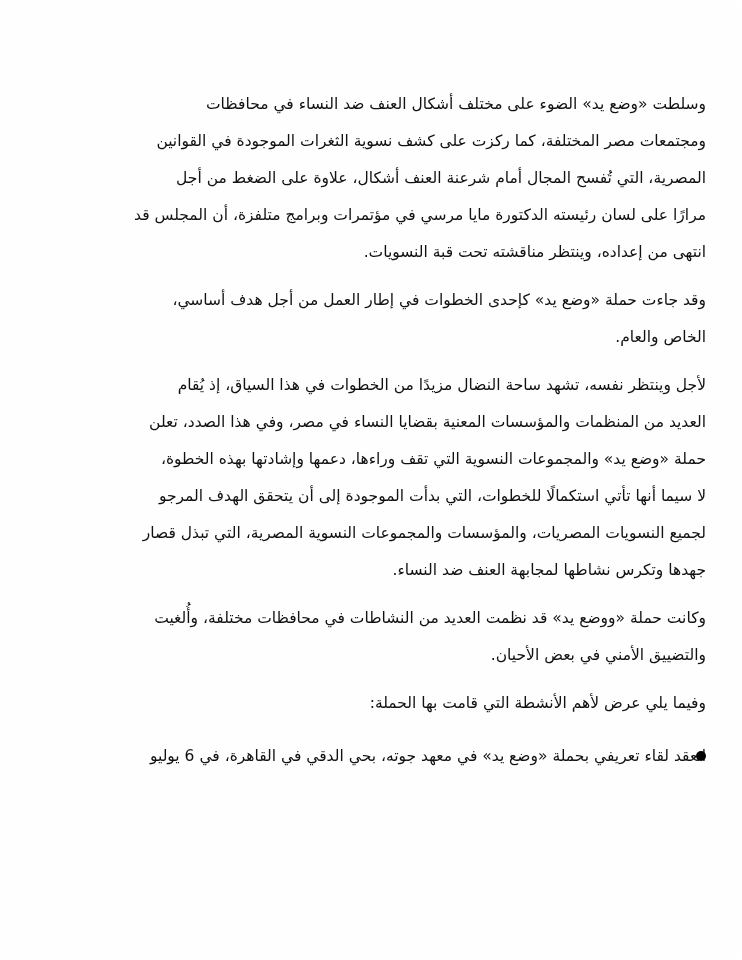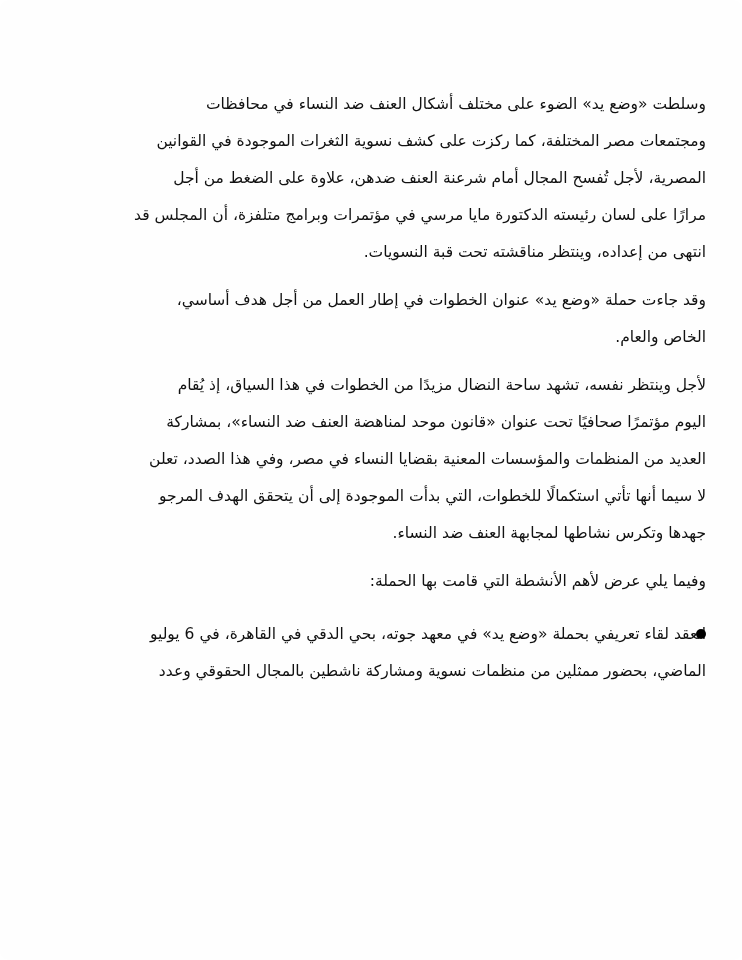--- a/index.html
+++ b/index.html
@@ -69,47 +69,49 @@
   </style>
 </head>
 <body>
 
 <div class="page">
   <div class="content">
 
     <p class="para">
       <span class="line">وسلطت «وضع يد» الضوء على مختلف أشكال العنف ضد النساء في محافظات</span>
       <span class="line">ومجتمعات مصر المختلفة، كما ركزت على كشف نسوية الثغرات الموجودة في القوانين</span>
-      <span class="line">المصرية، لأجل تُفسح المجال أمام شرعنة العنف ضدهن، علاوة على الضغط من أجل</span>
+      <span class="line">المصرية، التي تُفسح المجال أمام شرعنة العنف أشكال، علاوة على الضغط من أجل</span>
       <span class="line">مرارًا على لسان رئيسته الدكتورة مايا مرسي في مؤتمرات وبرامج متلفزة، أن المجلس قد</span>
       <span class="line">انتهى من إعداده، وينتظر مناقشته تحت قبة النسويات.</span>
     </p>
 
     <p class="para">
-      <span class="line">وقد جاءت حملة «وضع يد» عنوان الخطوات في إطار العمل من أجل هدف أساسي،</span>
+      <span class="line">وقد جاءت حملة «وضع يد» كإحدى الخطوات في إطار العمل من أجل هدف أساسي،</span>
       <span class="line">الخاص والعام.</span>
     </p>
 
     <p class="para">
       <span class="line">لأجل وينتظر نفسه، تشهد ساحة النضال مزيدًا من الخطوات في هذا السياق، إذ يُقام</span>
-      <span class="line">اليوم مؤتمرًا صحافيًا تحت عنوان «قانون موحد لمناهضة العنف ضد النساء»، بمشاركة</span>
       <span class="line">العديد من المنظمات والمؤسسات المعنية بقضايا النساء في مصر، وفي هذا الصدد، تعلن</span>
+      <span class="line">حملة «وضع يد» والمجموعات النسوية التي تقف وراءها، دعمها وإشادتها بهذه الخطوة،</span>
       <span class="line">لا سيما أنها تأتي استكمالًا للخطوات، التي بدأت الموجودة إلى أن يتحقق الهدف المرجو</span>
+      <span class="line">لجميع النسويات المصريات، والمؤسسات والمجموعات النسوية المصرية، التي تبذل قصار</span>
       <span class="line">جهدها وتكرس نشاطها لمجابهة العنف ضد النساء.</span>
     </p>
 
     <p class="para">
+      <span class="line">وكانت حملة «ووضع يد» قد نظمت العديد من النشاطات في محافظات مختلفة، وأُلغيت</span>
+      <span class="line">والتضييق الأمني في بعض الأحيان.</span>
     </p>
 
     <p class="para">
       <span class="line">وفيما يلي عرض لأهم الأنشطة التي قامت بها الحملة:</span>
     </p>
 
     <ul class="list">
       <li class="list-item">
         <span class="bullet"></span>
         <span class="line">انعقد لقاء تعريفي بحملة «وضع يد» في معهد جوته، بحي الدقي في القاهرة، في 6 يوليو</span>
-        <span class="line">الماضي، بحضور ممثلين من منظمات نسوية ومشاركة ناشطين بالمجال الحقوقي وعدد</span>
       </li>
     </ul>
 
   </div>
 </div>
 
 </body></html>

